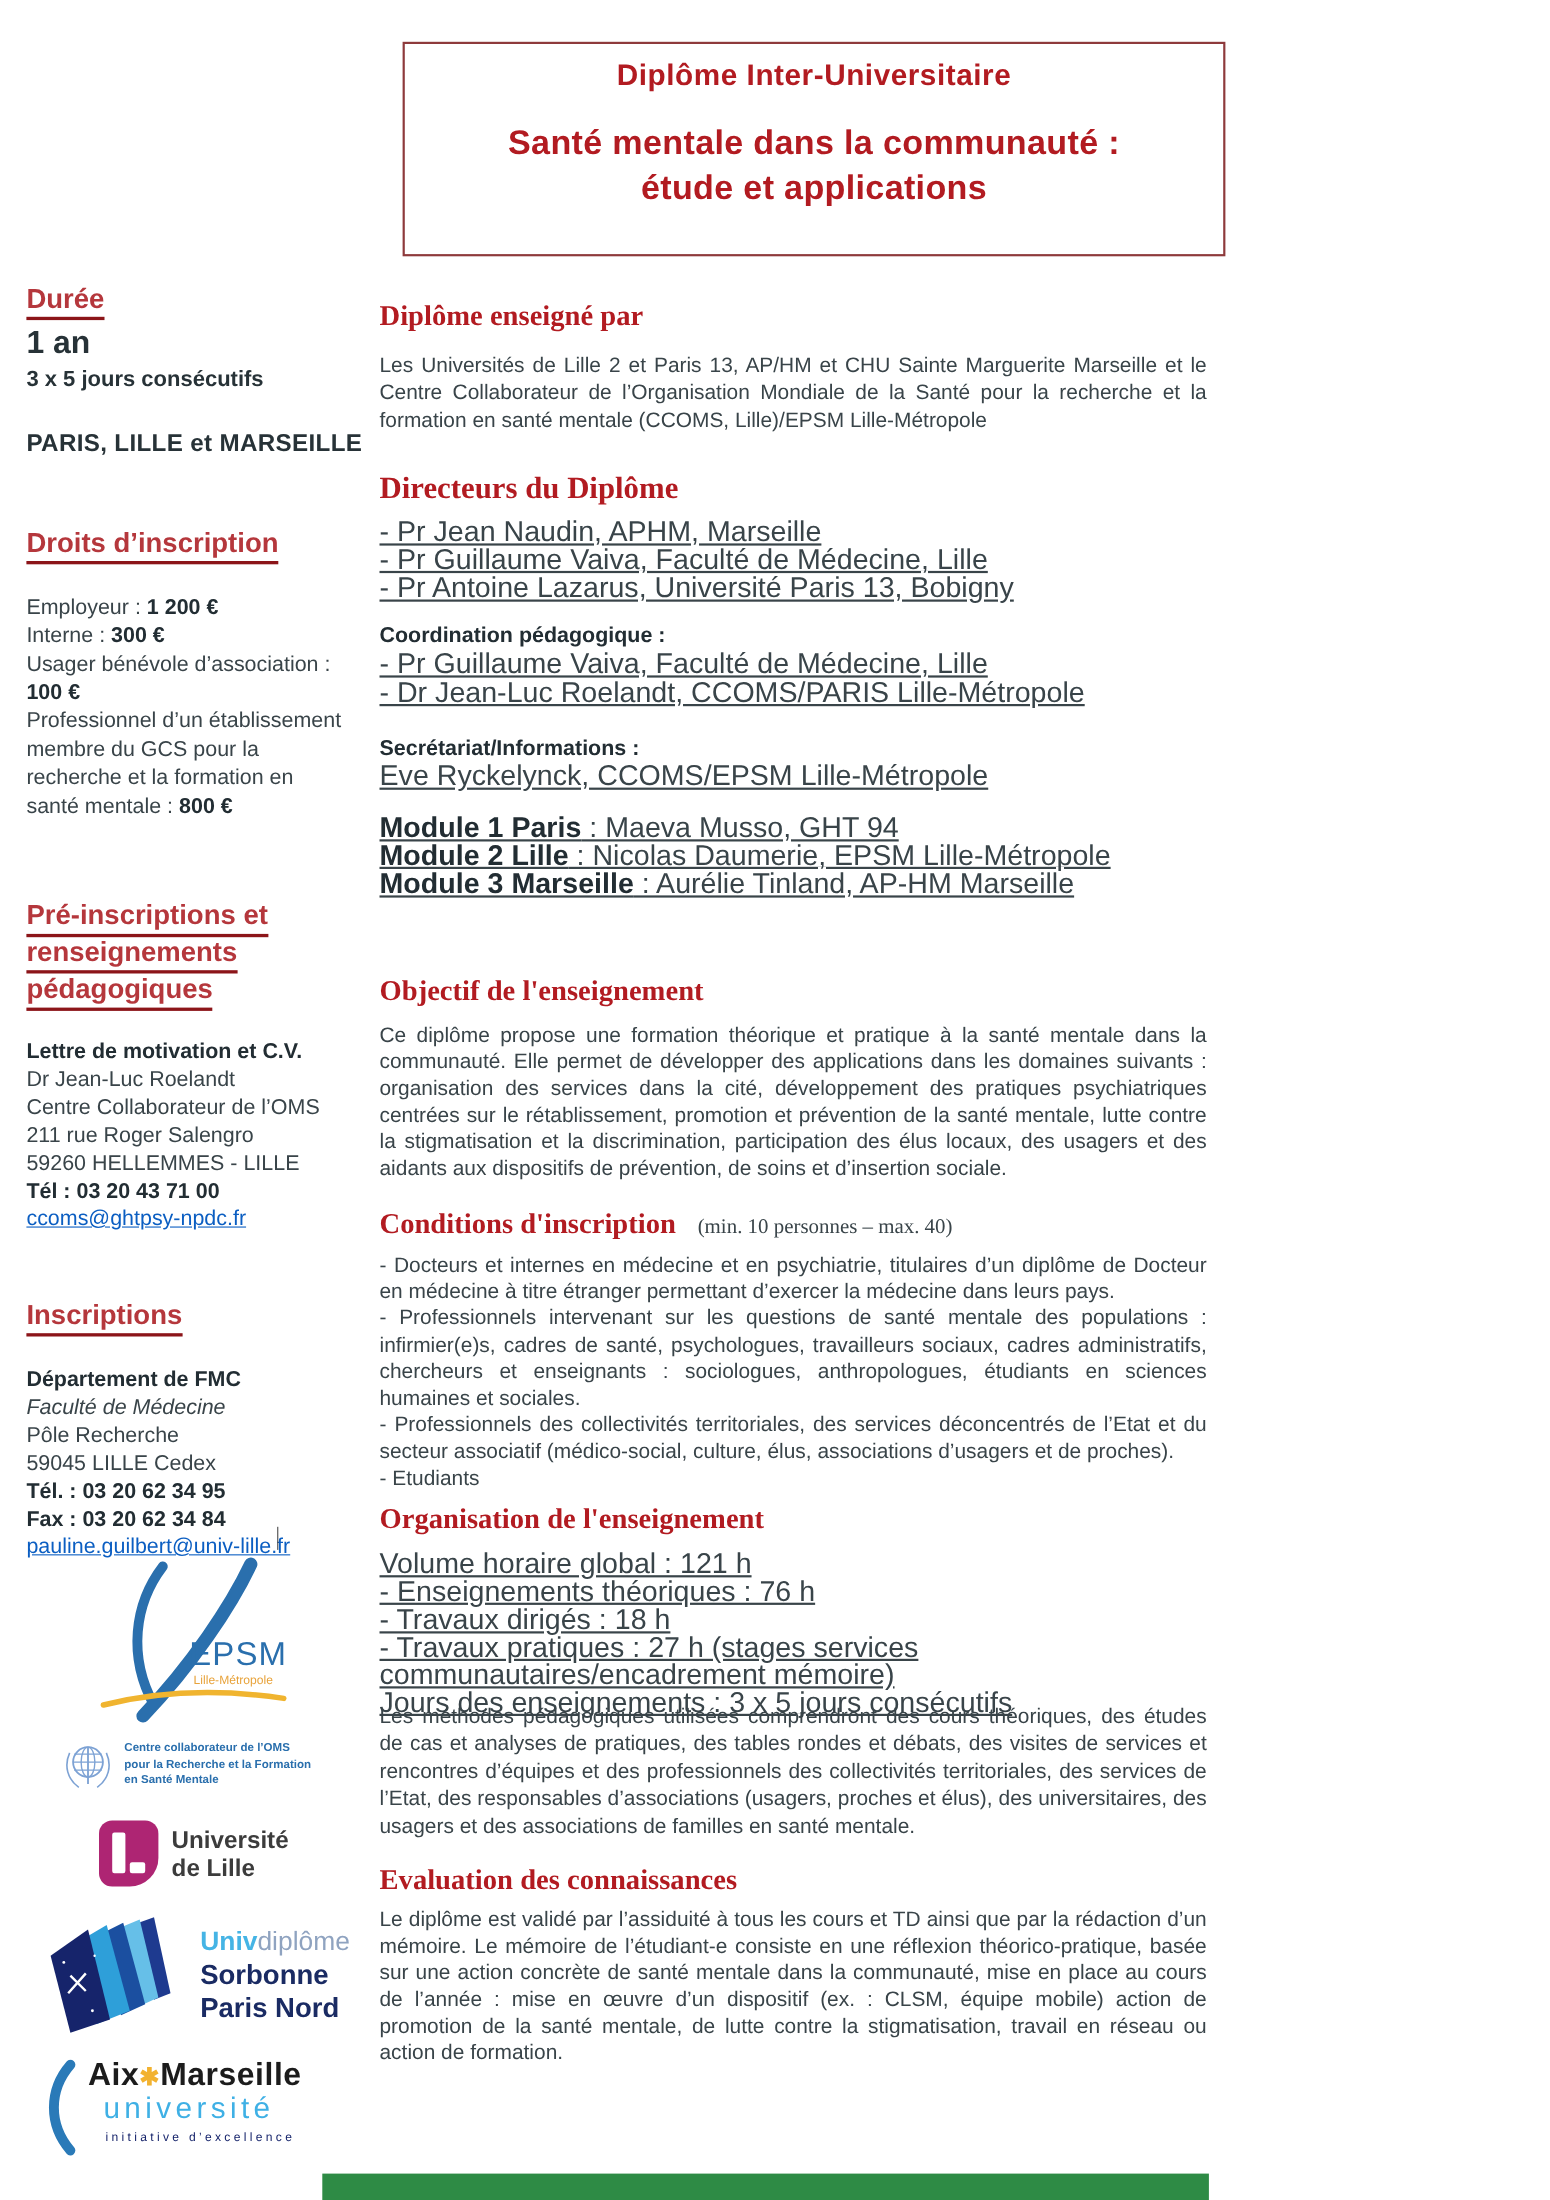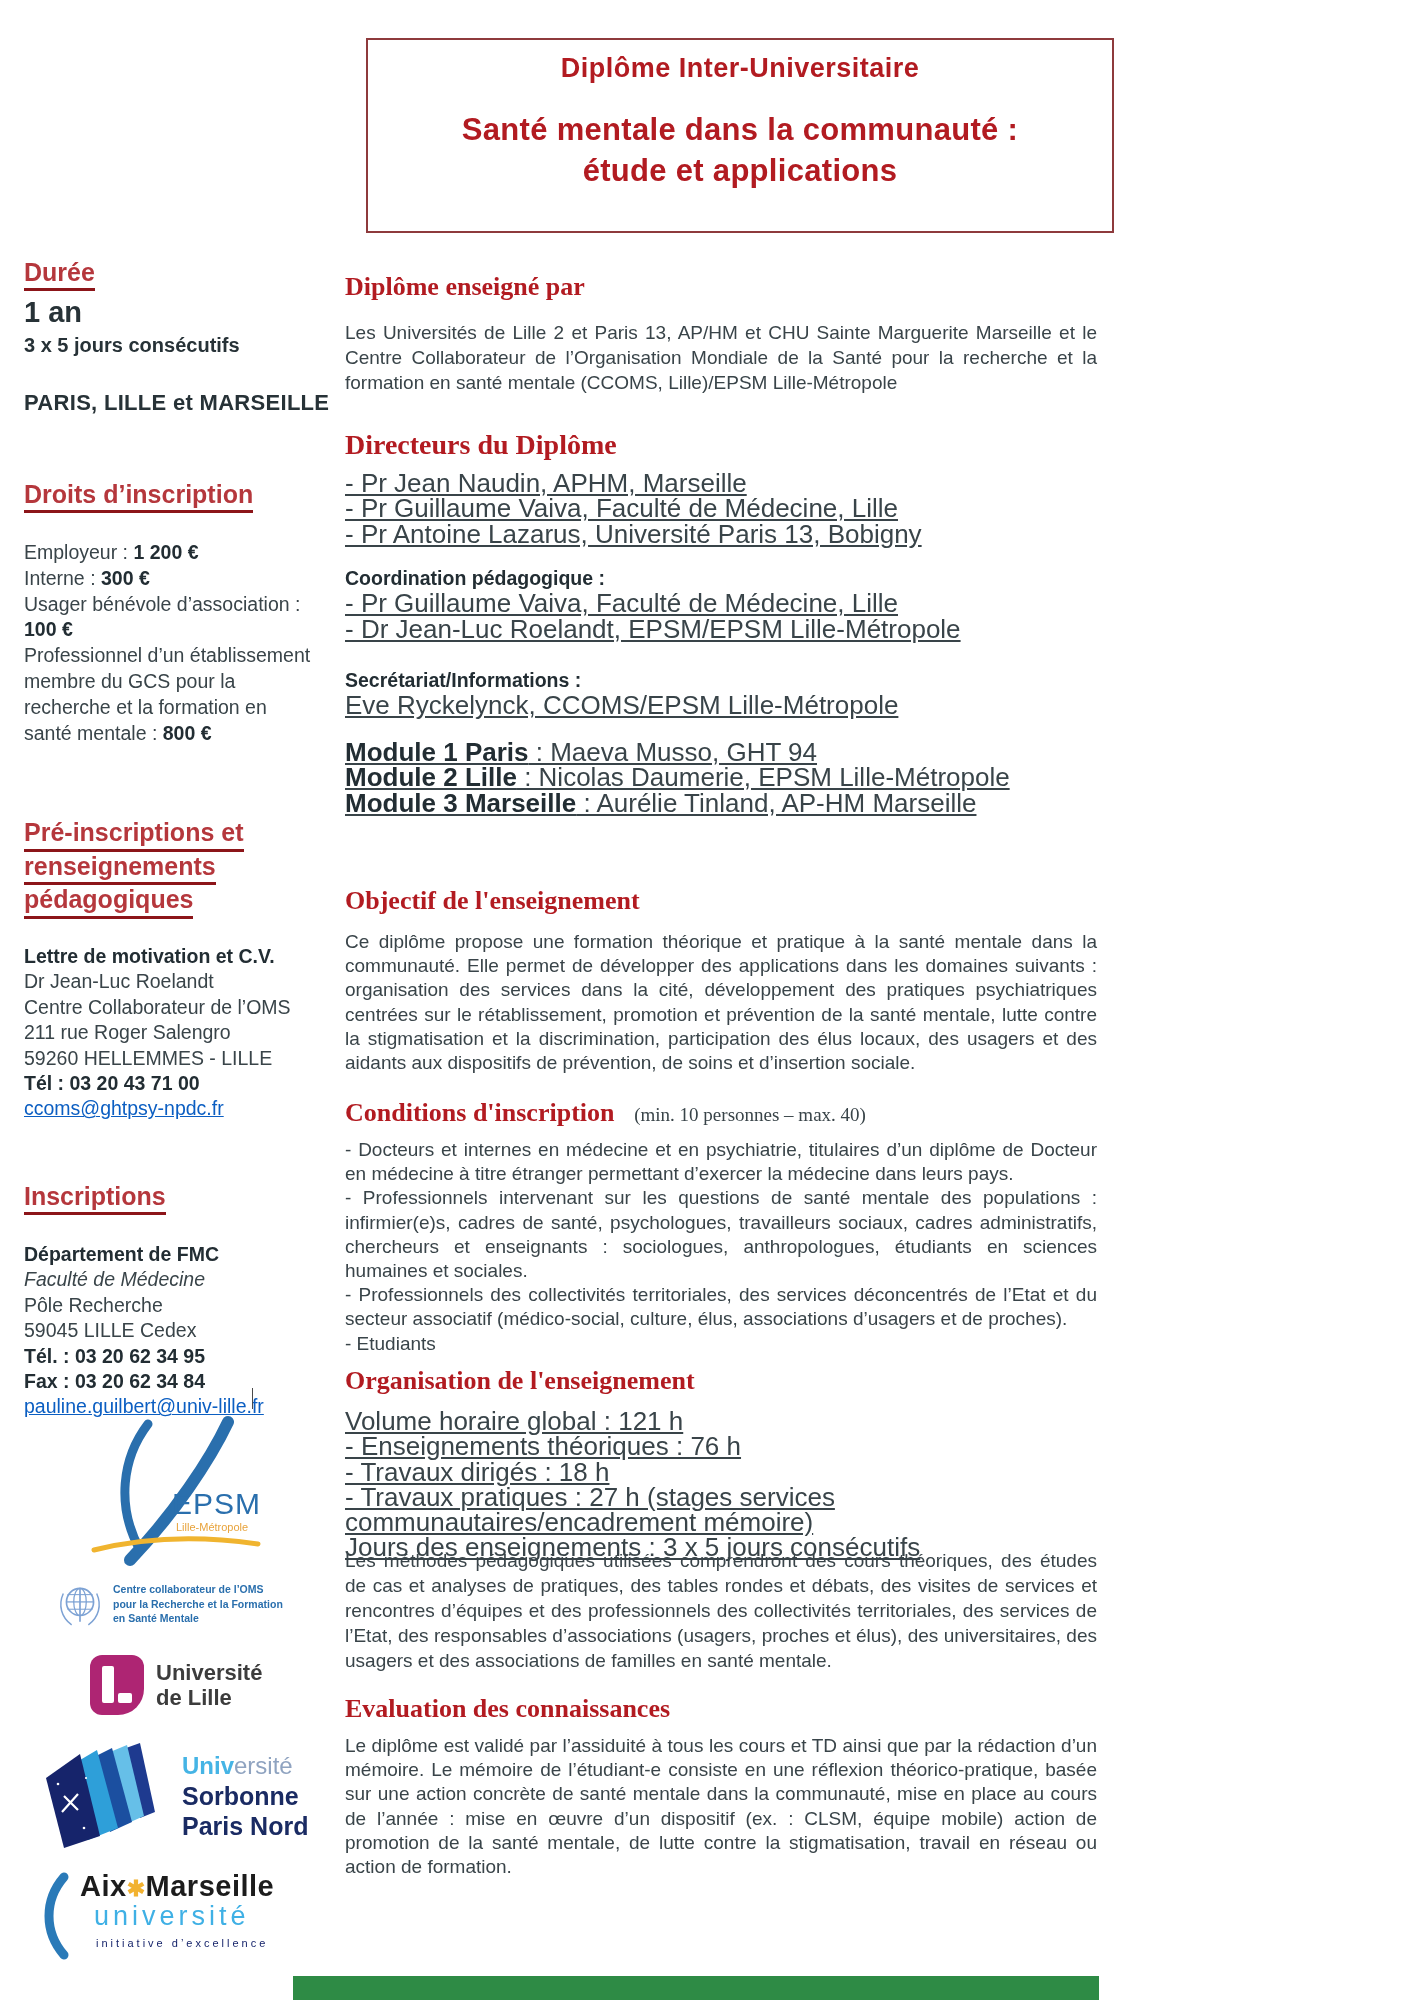--- a/index.html
+++ b/index.html
@@ -202,21 +202,21 @@
         <polygon points="70,12 87,5 104,76 86,84" fill="#66bfe8"></polygon>
         <polygon points="52,18 72,8 92,82 70,92" fill="#1b4fa0"></polygon>
         <polygon points="30,26 57,10 78,88 48,100" fill="#2e9fd9"></polygon>
         <polygon points="6,38 40,14 60,96 24,108" fill="#16246b"></polygon>
         <path d="M24 56 l14 14 M38 54 l-16 18" stroke="#ffffff" stroke-width="2.2"></path>
         <circle cx="18" cy="44" r="1.3" fill="#fff"></circle>
         <circle cx="44" cy="88" r="1.3" fill="#fff"></circle>
         <circle cx="46" cy="38" r="1.1" fill="#fff"></circle>
       </svg>
       <div class="sorb-text">
-        <div class="sorb-l1"><span class="lt">Univ</span><span class="gr">ersité</span></div>
+        <div class="sorb-l1"><span class="lt">Univ</span><span class="gr">diplôme</span></div>
         <div class="sorb-l2">Sorbonne</div>
         <div class="sorb-l3">Paris Nord</div>
       </div>
     </div>
 
     
     <div id="logo-amu">
       <svg width="36" height="88" viewBox="0 0 36 88">
         <path d="M28 5 C 8 28, 8 60, 28 83" stroke="#2a7ab8" stroke-width="9" fill="none" stroke-linecap="round"></path>
       </svg>
@@ -243,21 +243,21 @@
         <div>- Pr Jean Naudin, APHM, Marseille</div>
         <div>- Pr Guillaume Vaiva, Faculté de Médecine, Lille</div>
         <div>- Pr Antoine Lazarus, Université Paris 13, Bobigny</div>
       </div>
     </section>
 
     <section id="m-coordination" class="m">
       <div class="m-sub b">Coordination pédagogique :</div>
       <div class="m-list">
         <div>- Pr Guillaume Vaiva, Faculté de Médecine, Lille</div>
-        <div>- Dr Jean-Luc Roelandt, EPSM/EPSM Lille-Métropole</div>
+        <div>- Dr Jean-Luc Roelandt, CCOMS/PARIS Lille-Métropole</div>
       </div>
     </section>
 
     <section id="m-secretariat" class="m">
       <div class="m-sub b">Secrétariat/Informations :</div>
       <div class="m-list">Eve Ryckelynck, CCOMS/EPSM Lille-Métropole</div>
     </section>
 
     <section id="m-modules" class="m">
       <div class="m-list">

